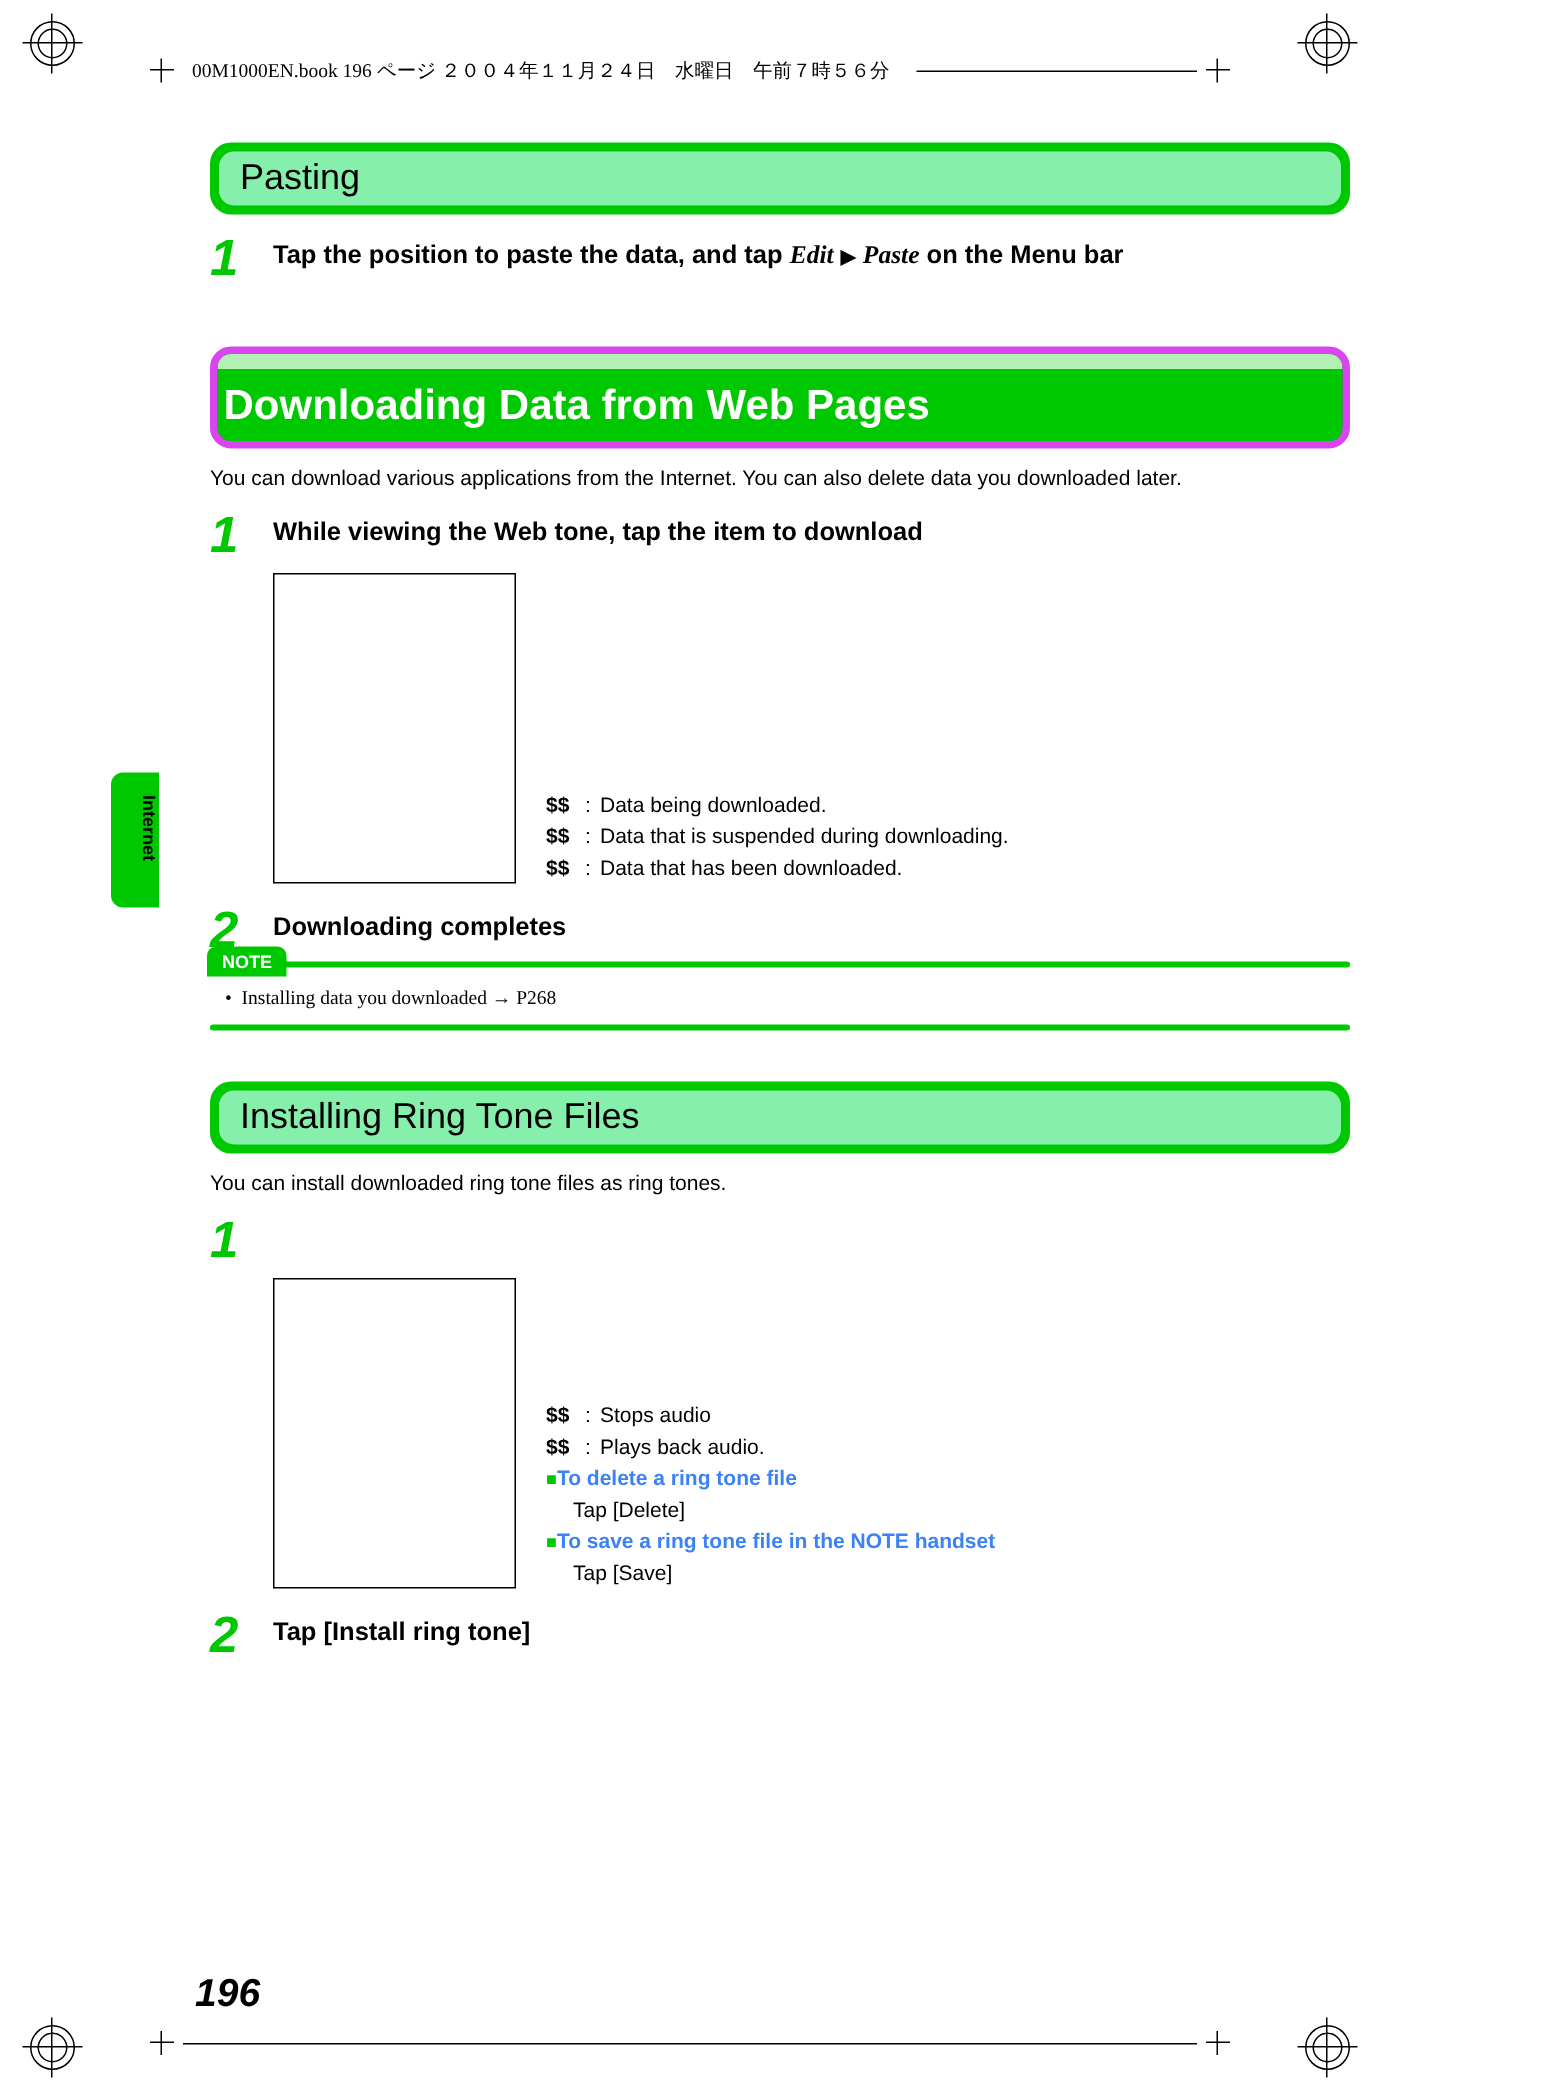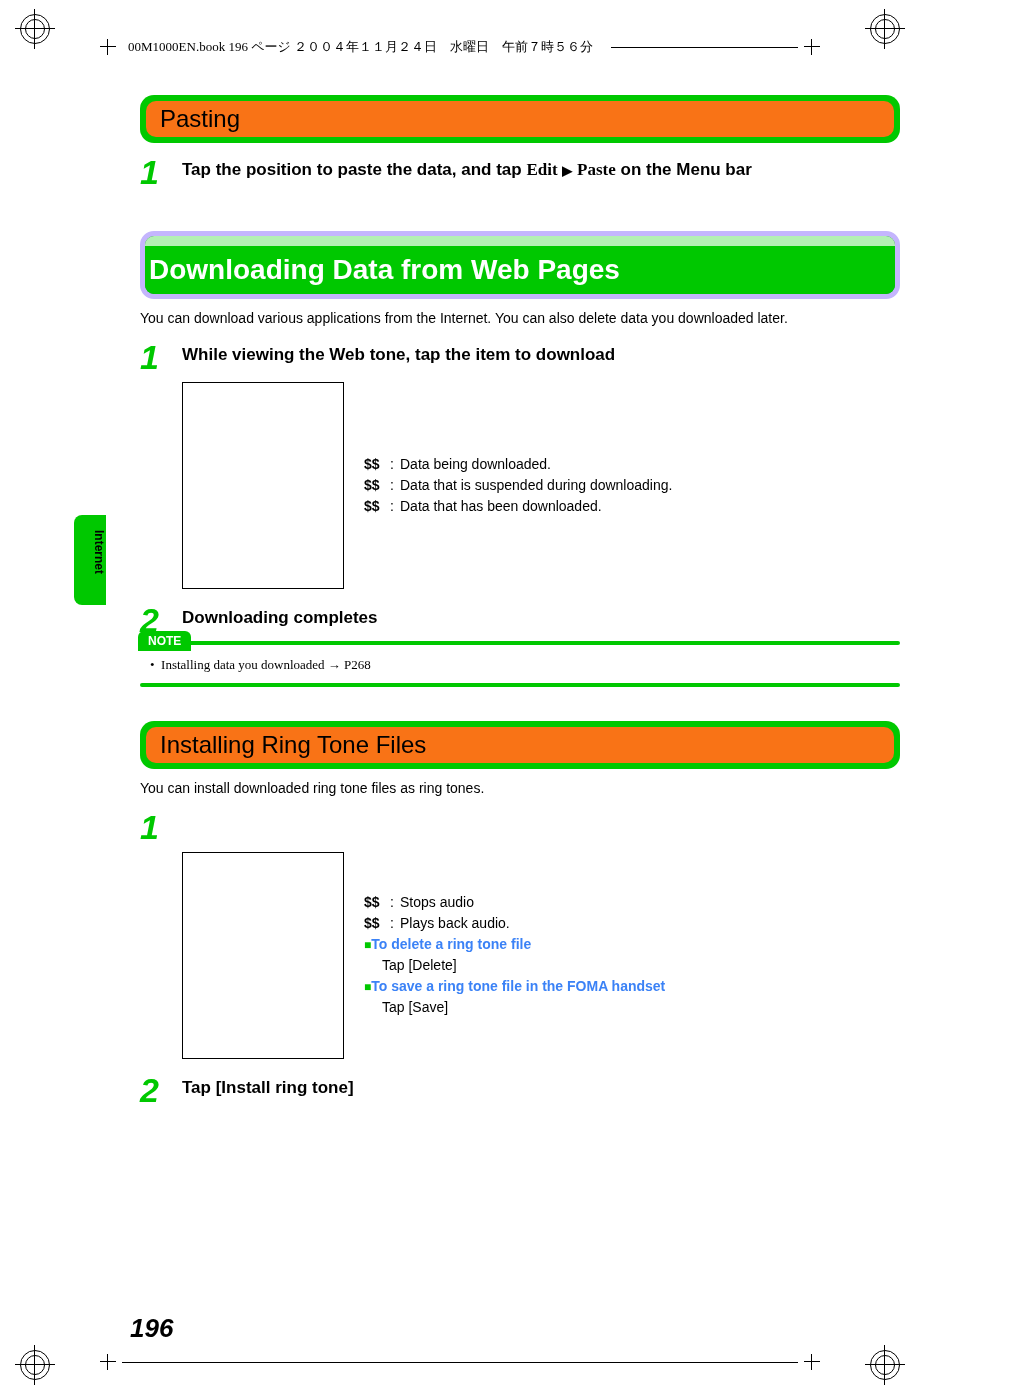--- a/index.html
+++ b/index.html
@@ -89,38 +89,38 @@
     left: 140px;
     width: 760px;
   }
 
   .section-bar {
     background: #00c800;
     border-radius: 14px;
     padding: 6px;
   }
   .section-bar-inner {
-    background: #f97316;
+    background: #86efac;
     border-radius: 10px;
     padding: 4px 14px;
     font-size: 24px;
     font-weight: normal;
     color: #000;
   }
   .section-bar-inner.main {
     background: #00c800;
     color: #fff;
     font-size: 28px;
     font-weight: bold;
     padding: 8px 4px;
     border-radius: 0;
   }
   .section-bar.main-sec {
     background: #15803d;
-    border: 5px solid #c4b5fd;
+    border: 5px solid #d946ef;
     border-radius: 14px;
     padding: 0;
     overflow: hidden;
   }
   .section-bar.main-sec .top-shade {
     background: #b3f0b3;
     height: 10px;
   }
 
   .body-text {
@@ -143,27 +143,27 @@
     width: 42px;
     flex: none;
     line-height: 1;
   }
   .step-text {
     font-size: 17px;
     font-weight: bold;
     line-height: 1.35;
     padding-top: 4px;
   }
-  .italic { font-family: "Times New Roman", serif; font-weight: bold; }
+  .italic { font-style: italic; font-family: "Times New Roman", serif; font-weight: bold; }
 
   .screenshot-row {
     display: flex;
     margin-left: 42px;
     margin-top: 8px;
-    align-items: center;
+    align-items: flex-end;
   }
   .screenshot-box {
     width: 160px;
     height: 205px;
     border: 1px solid #000;
     flex: none;
     background: #fff;
   }
   .legend {
     margin-left: 20px;
@@ -345,21 +345,21 @@
       <div class="step-num">1</div>
     </div>
 
     <div class="screenshot-row">
       <div class="screenshot-box"></div>
       <div class="legend">
         <div><span class="sym">$$</span><span class="colon">:</span><span>Stops audio</span></div>
         <div><span class="sym">$$</span><span class="colon">:</span><span>Plays back audio.</span></div>
         <div><span class="sq">■</span><span class="green-h">To delete a ring tone file</span></div>
         <div class="indent"><span>Tap [Delete]</span></div>
-        <div><span class="sq">■</span><span class="green-h">To save a ring tone file in the FOMA handset</span></div>
+        <div><span class="sq">■</span><span class="green-h">To save a ring tone file in the NOTE handset</span></div>
         <div class="indent"><span>Tap [Save]</span></div>
       </div>
     </div>
 
     <div class="step" style="margin-top:14px;">
       <div class="step-num">2</div>
       <div class="step-text">Tap [Install ring tone]</div>
     </div>
 
   </div>

